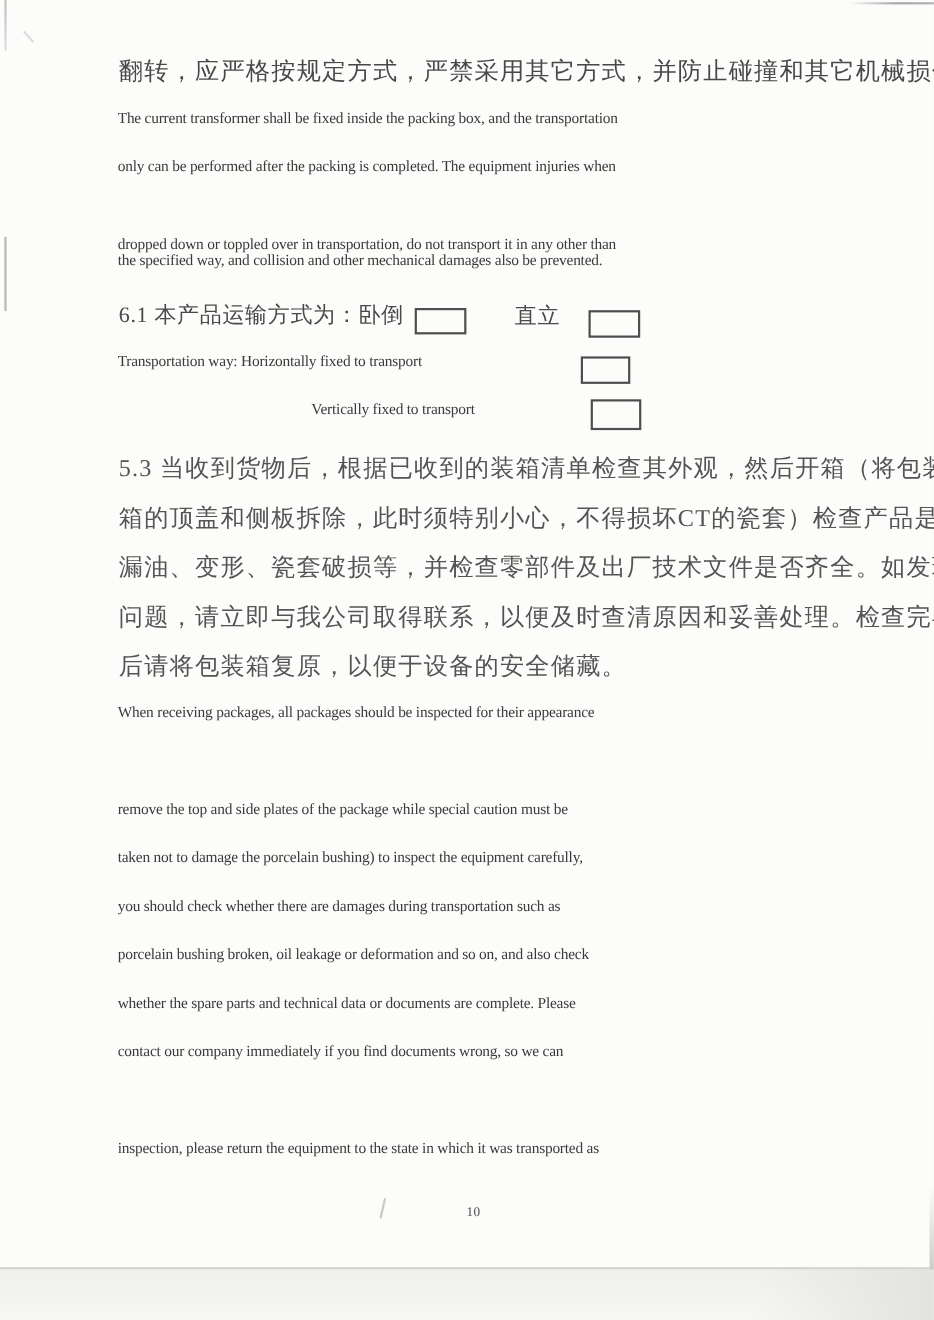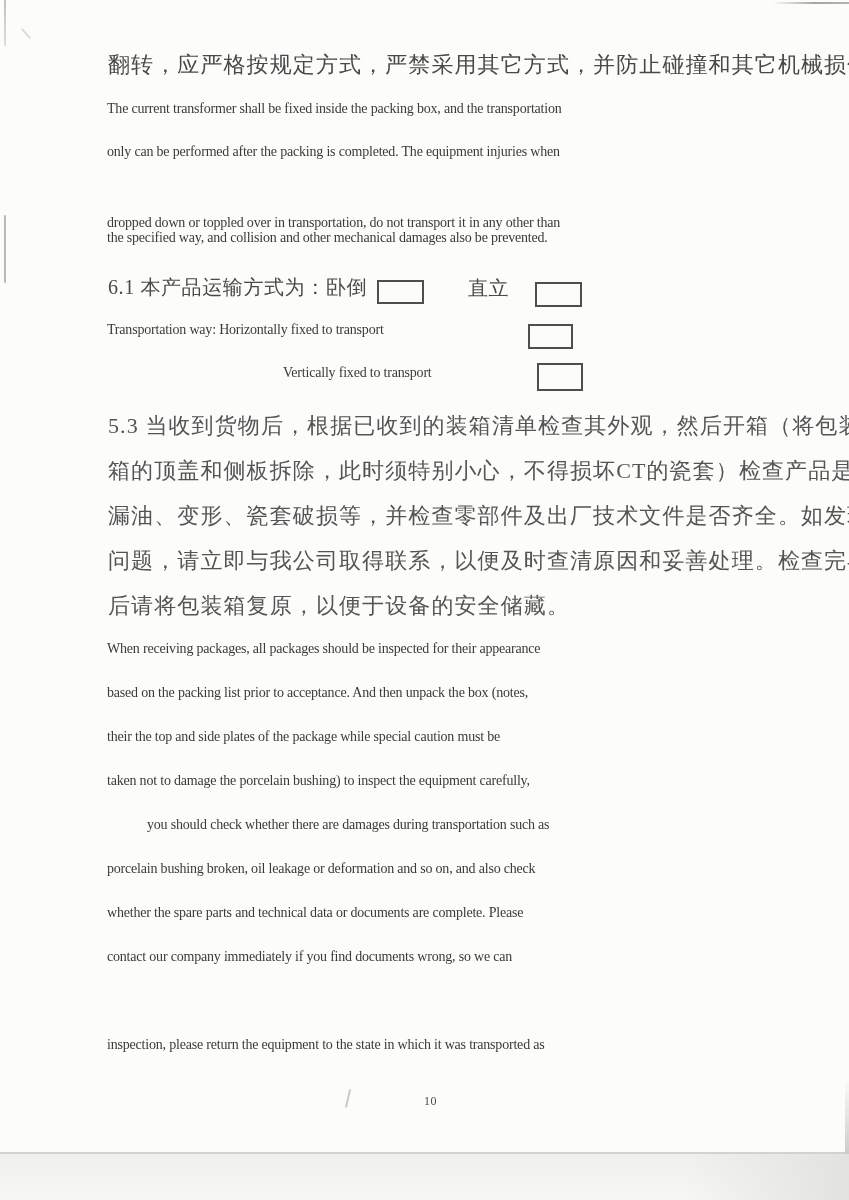--- a/index.html
+++ b/index.html
@@ -69,24 +69,23 @@
   <div class="ln en" style="left:283px;top:365px;">Vertically fixed to transport</div>
   <div class="checkbox" style="left:537px;top:363px;width:42px;height:24px;"></div>
 
   <div class="ln cn cn-light" style="left:108px;top:413px;">5.3 当收到货物后，根据已收到的装箱清单检查其外观，然后开箱（将包装</div>
   <div class="ln cn cn-light" style="left:108px;top:458px;">箱的顶盖和侧板拆除，此时须特别小心，不得损坏CT的瓷套）检查产品是否</div>
   <div class="ln cn cn-light" style="left:108px;top:503px;">漏油、变形、瓷套破损等，并检查零部件及出厂技术文件是否齐全。如发现</div>
   <div class="ln cn cn-light" style="left:108px;top:548px;">问题，请立即与我公司取得联系，以便及时查清原因和妥善处理。检查完毕</div>
   <div class="ln cn cn-light" style="left:108px;top:593px;">后请将包装箱复原，以便于设备的安全储藏。</div>
 
   <div class="ln en" style="left:107px;top:641px;">When receiving packages, all packages should be inspected for their appearance</div>
-  <div class="ln en" style="left:107px;top:685px;">based on the packing list prior to acceptance. And then unpack the box (notes,</div>
-  <div class="ln en" style="left:107px;top:729px;">their the top and side plates of the package while special caution must be</div>
+  <div class="ln en" style="left:107px;top:729px;">remove the top and side plates of the package while special caution must be</div>
   <div class="ln en" style="left:107px;top:773px;">taken not to damage the porcelain bushing) to inspect the equipment carefully,</div>
-  <div class="ln en" style="left:107px;top:817px;margin-left:40px;">you should check whether there are damages during transportation such as</div>
+  <div class="ln en" style="left:107px;top:817px;">you should check whether there are damages during transportation such as</div>
   <div class="ln en" style="left:107px;top:861px;">porcelain bushing broken, oil leakage or deformation and so on, and also check</div>
   <div class="ln en" style="left:107px;top:905px;">whether the spare parts and technical data or documents are complete. Please</div>
   <div class="ln en" style="left:107px;top:949px;">contact our company immediately if you find documents wrong, so we can</div>
   <div class="ln en" style="left:107px;top:1037px;">inspection, please return the equipment to the state in which it was transported as</div>
 
   <div class="pagenum" style="left:424px;top:1094px;">10</div>
 
 </div>
 
 </body></html>

